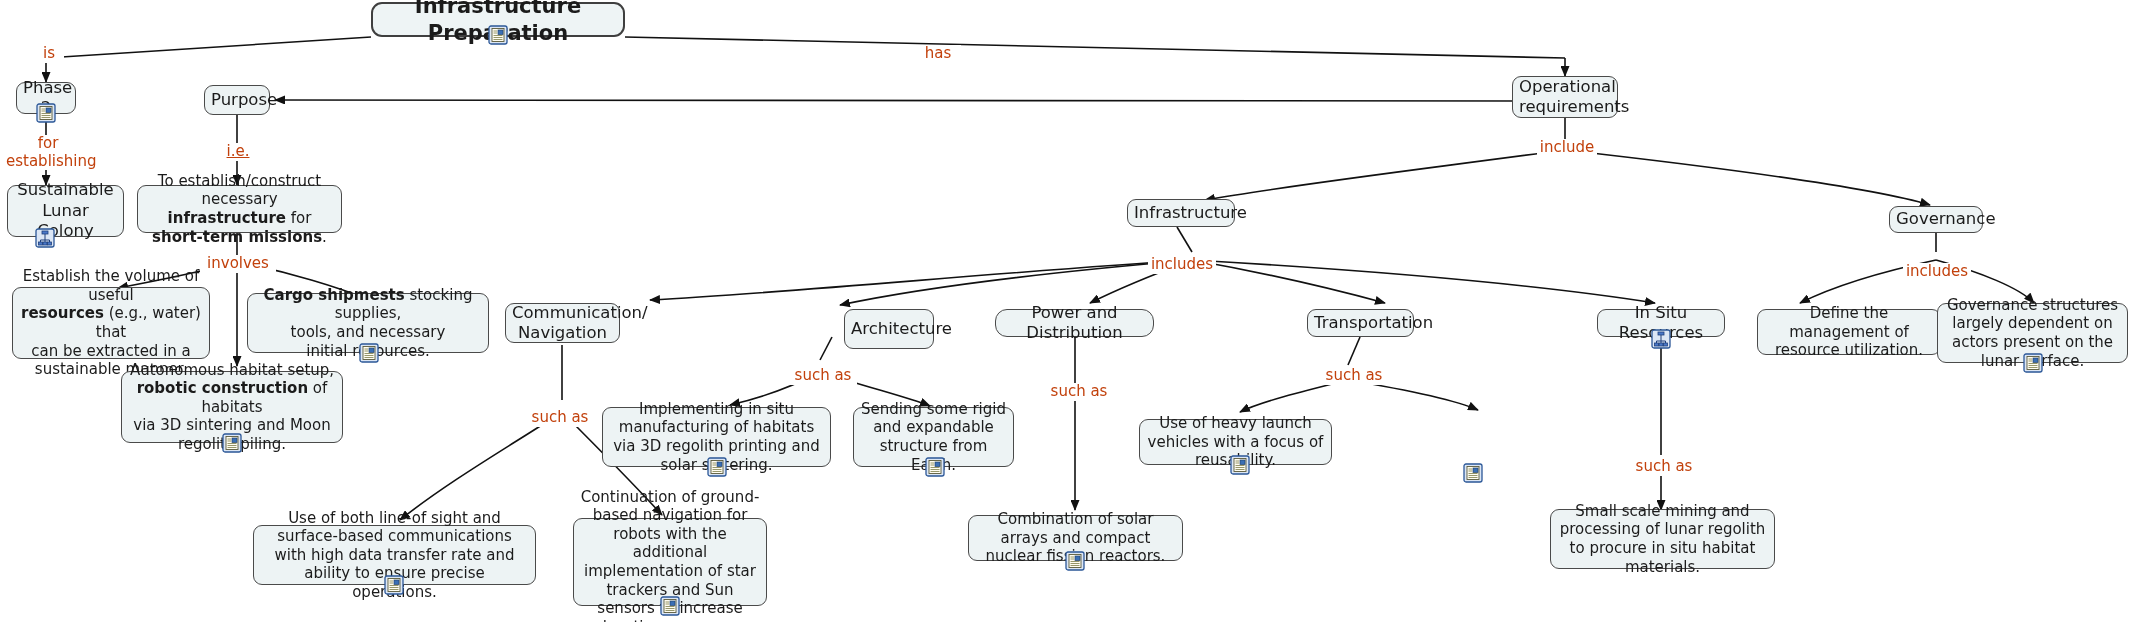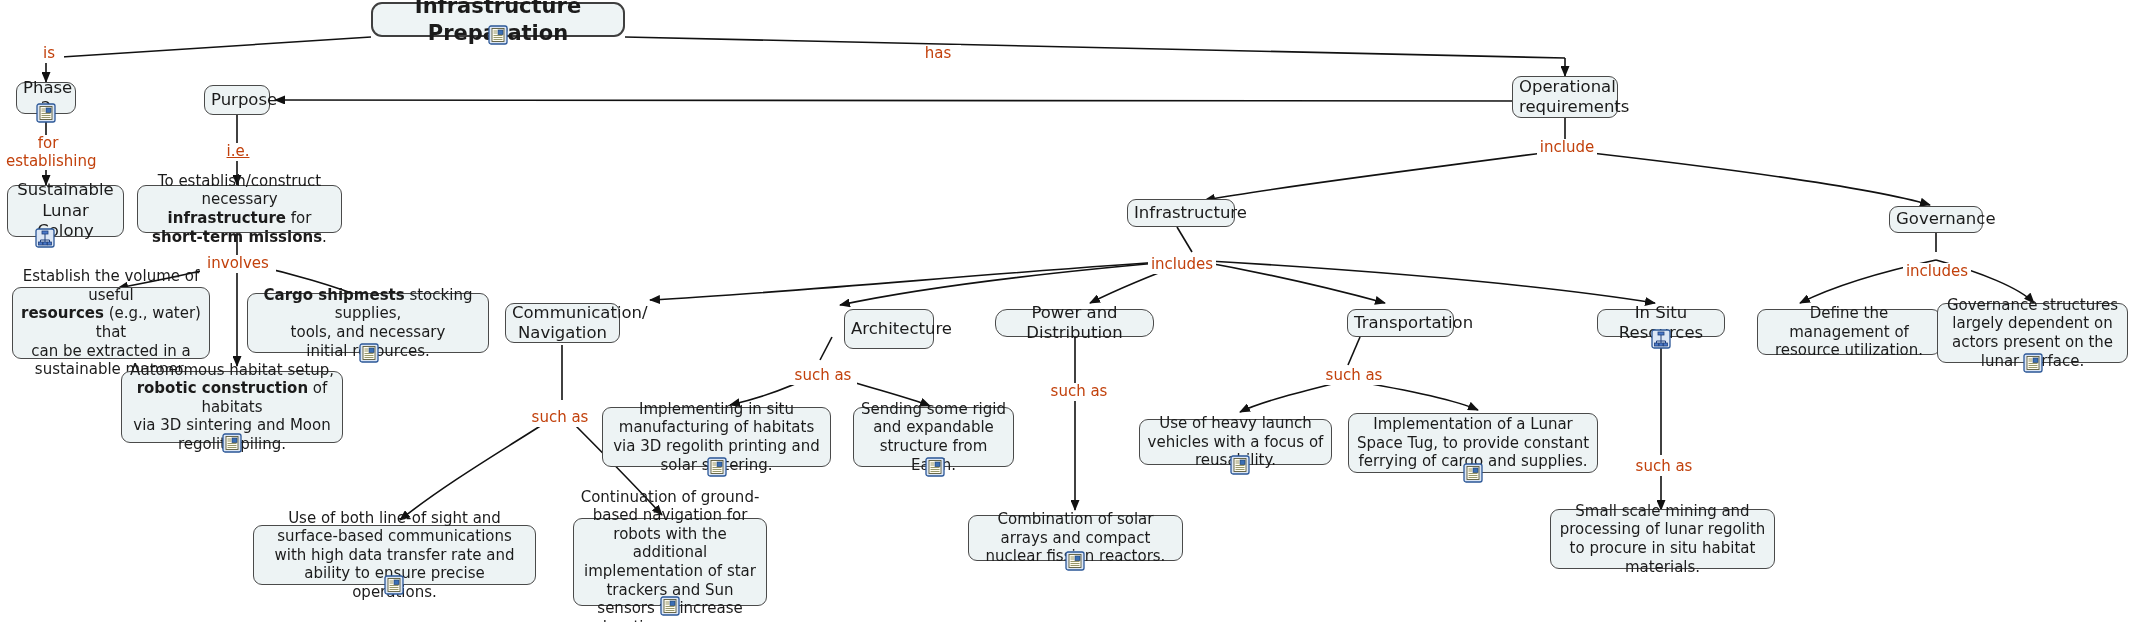--- a/index.html
+++ b/index.html
@@ -274,21 +274,21 @@
   </div>
 
   <div class="node n-small" style="left:813px; top:309px; width:90px; height:40px;margin-left:31px;">
     <span class="txt">Architecture</span>
   </div>
 
   <div class="node n-small" style="left:995px; top:309px; width:159px; height:28px;border-radius:12px;">
     <span class="txt">Power and Distribution</span>
   </div>
 
-  <div class="node n-small" style="left:1307px; top:309px; width:107px; height:28px;margin-left:40px;">
+  <div class="node n-small" style="left:1307px; top:309px; width:107px; height:28px;">
     <span class="txt">Transportation</span>
   </div>
 
   <div class="node n-small" style="left:1597px; top:309px; width:128px; height:28px;">
     <span class="txt">In Situ Resources</span>
   </div>
   <span class="badge" style="left:1651px; top:329px;">
     <svg viewBox="0 0 20 20">
         <rect x="1" y="1" width="18" height="18" rx="2" fill="#dbe6f5" stroke="#2b5797" stroke-width="1.3"></rect>
         <g stroke="#1f3f7a" stroke-width="1">
@@ -370,23 +370,20 @@
         <g stroke="#8a8a5a" stroke-width="0.9">
           <line x1="5.5" y1="6" x2="9" y2="6"></line>
           <line x1="5.5" y1="8" x2="9" y2="8"></line>
           <line x1="5.5" y1="10.5" x2="14.5" y2="10.5"></line>
           <line x1="5.5" y1="12.5" x2="14.5" y2="12.5"></line>
           <line x1="5.5" y1="14.5" x2="14.5" y2="14.5"></line>
         </g>
       </svg>
   </span>
 
-  <div class="node n-body" style="left:1348px; top:413px; width:250px; height:60px;">
-    <span class="txt">Implementation of a Lunar Space Tug, to provide constant ferrying of cargo and supplies.</span>
-  </div>
   <span class="badge" style="left:1463px; top:463px;">
     <svg viewBox="0 0 20 20">
         <rect x="1" y="1" width="18" height="18" rx="2" fill="#dbe6f5" stroke="#2b5797" stroke-width="1.3"></rect>
         <rect x="4" y="3.5" width="12" height="13" fill="#fffdf2" stroke="#5a5a3a" stroke-width="0.9"></rect>
         <rect x="10" y="5" width="5" height="4.5" fill="#3a6fb5" stroke="#24426b" stroke-width="0.7"></rect>
         <g stroke="#8a8a5a" stroke-width="0.9">
           <line x1="5.5" y1="6" x2="9" y2="6"></line>
           <line x1="5.5" y1="8" x2="9" y2="8"></line>
           <line x1="5.5" y1="10.5" x2="14.5" y2="10.5"></line>
           <line x1="5.5" y1="12.5" x2="14.5" y2="12.5"></line>

